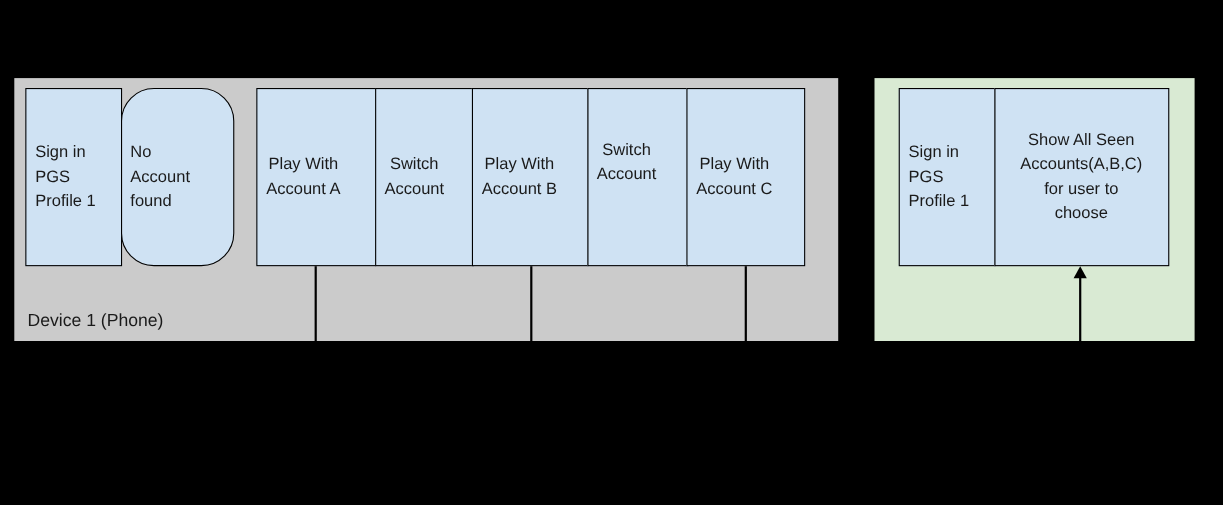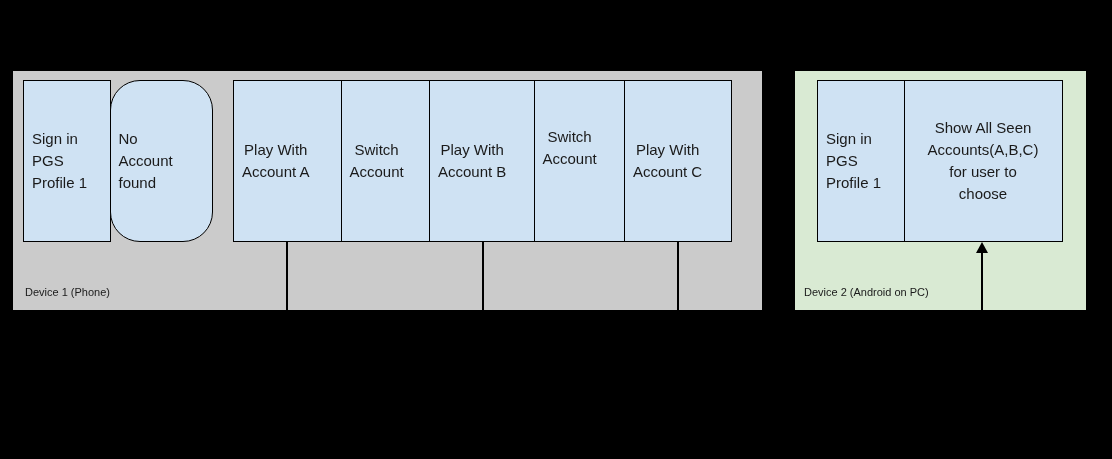--- a/index.html
+++ b/index.html
@@ -28,21 +28,21 @@
   .w-90{width:90px;}  .w-106{width:106px;} .w-92{width:92px;}
   .w-108{width:108px;} .w-159{width:159px;}
   .vline{position:absolute;top:171px;width:2px;height:68px;background:#000;}
   .vline-a{left:273px;} .vline-b{left:469px;} .vline-c{left:664px;}
   .arrow-line{position:absolute;left:186px;top:181px;width:2px;height:58px;background:#000;}
   .arrow-head{
     position:absolute;left:181px;top:171px;width:0;height:0;
     border-left:6px solid transparent;border-right:6px solid transparent;
     border-bottom:11px solid #000;
   }
-  .device-label{position:absolute;top:211px;font-size:11px;line-height:20px;}
+  .device-label{position:absolute;top:211px;font-size:16px;line-height:20px;}
   .device1 .device-label{left:12px;}
   .device2 .device-label{left:9px;}
 </style>
 </head>
 <body>
 
 <div class="canvas">
 
   <div class="device device1">
 
@@ -101,16 +101,15 @@
         <span class="fbox-label">Show All Seen
 Accounts(A,B,C)
 for user to
 choose</span>
       </div>
     </div>
 
     <div class="arrow-line"></div>
     <div class="arrow-head"></div>
 
-    <div class="device-label">Device 2 (Android on PC)</div>
   </div>
 
 </div>
 
 </body></html>

